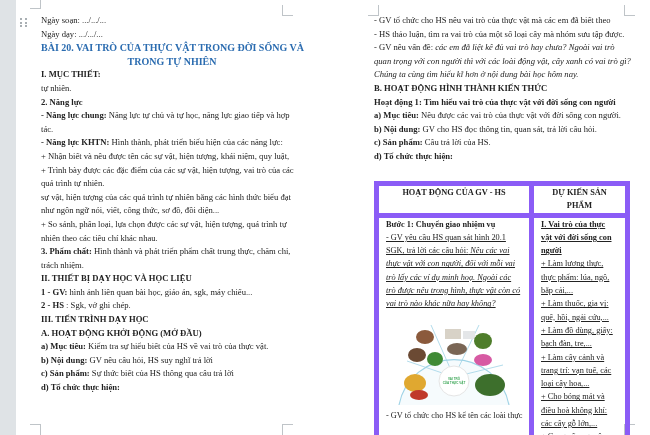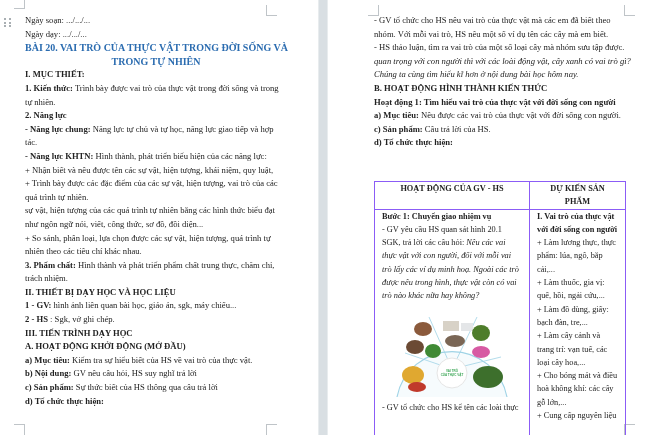--- a/index.html
+++ b/index.html
@@ -1,37 +1,37 @@
 <!DOCTYPE html>
 <html><head>
 <meta charset="utf-8">
 <style>
   html,body{margin:0;padding:0;}
   body{width:650px;height:435px;overflow:hidden;background:#dfe3e6;position:relative;font-family:"Liberation Serif","DejaVu Serif",serif;color:#222;}
   .page{position:absolute;top:0;height:435px;background:#fff;overflow:hidden;}
-  #page-left{left:0;width:318px;}
+  #page-left{left:16px;width:318px;}
   #page-right{left:328px;width:378px;}
   .gap{position:absolute;top:0;left:318px;width:10px;height:435px;background:#d9dfe3;border-left:1px solid #e8ecee;border-right:1px solid #e8ecee;box-sizing:border-box;}
   .crop{position:absolute;border-color:#bfc4c8;border-style:solid;width:10px;height:10px;}
   .crop.tl{border-width:0 1px 1px 0;}
   .crop.tr{border-width:0 0 1px 1px;}
   .crop.bl{border-width:1px 1px 0 0;}
   .crop.br{border-width:1px 0 0 1px;}
   .drag-handle{position:absolute;left:4px;top:18px;width:8px;height:10px;display:grid;grid-template-columns:3px 3px;gap:1px 2px;}
   .drag-handle span{width:2px;height:2px;background:#8d949a;border-radius:1px;}
   .col{position:absolute;font-size:8.6px;line-height:13.6px;}
   #page-left .col{left:25px;top:14px;width:262px;}
   #page-right .col{left:46px;top:14px;width:262px;}
   .line{white-space:nowrap;}
-  .wrap{white-space:normal;}
+  .wrap{white-space:normal;text-decoration:underline;}
   b{font-weight:bold;}
   .title{color:#2b6cb0;font-weight:bold;text-align:center;font-size:10px;}
   .it{font-style:italic;}
   table.act{position:absolute;left:46px;top:181px;width:251px;border-collapse:collapse;font-size:8.3px;line-height:13.3px;table-layout:fixed;}
-  table.act td,table.act th{border:1px solid #8b5cf6;vertical-align:top;padding:0 7px;}
+  table.act td,table.act th{border:5px solid #8b5cf6;vertical-align:top;padding:0 7px;}
   table.act th{font-weight:bold;text-align:center;}
   .infographic{width:118px;height:92px;margin:4px auto 2px;position:relative;}
   .b{font-weight:bold;}
 </style>
 </head>
 <body>
 
 <div class="gap"></div>
 
 <div class="page" id="page-left">
@@ -47,21 +47,20 @@
       <span></span>
       <span></span>
     </div>
 
   <div class="col">
     <div class="line">Ngày soạn: .../.../...</div>
     <div class="line">Ngày dạy: .../.../...</div>
     <div class="title line">BÀI 20. VAI TRÒ CỦA THỰC VẬT TRONG ĐỜI SỐNG VÀ</div>
     <div class="title line">TRONG TỰ NHIÊN</div>
     <div class="line b">I. MỤC THIẾT:</div>
-    <div class="line"><b>1. Kiến thức:</b><span> Trình bày được vai trò của thực vật trong đời sống và trong</span></div>
     <div class="line">tự nhiên.</div>
     <div class="line b">2. Năng lực</div>
     <div class="line"><b>- Năng lực chung:</b><span> Năng lực tự chủ và tự học, năng lực giao tiếp và hợp</span></div>
     <div class="line">tác.</div>
     <div class="line"><b>- Năng lực KHTN:</b><span> Hình thành, phát triển biểu hiện của các năng lực:</span></div>
     <div class="line">+ Nhận biết và nêu được tên các sự vật, hiện tượng, khái niệm, quy luật,</div>
     <div class="line">+ Trình bày được các đặc điểm của các sự vật, hiện tượng, vai trò của các</div>
     <div class="line">quá trình tự nhiên.</div>
     <div class="line">sự vật, hiện tượng của các quá trình tự nhiên bằng các hình thức biểu đạt</div>
     <div class="line">như ngôn ngữ nói, viết, công thức, sơ đồ, đồi diện...</div>
@@ -81,27 +80,28 @@
   </div>
 </div>
 
 <div class="page" id="page-right">
   <div class="crop tl" style="left:40px;top:5px;"></div>
   <div class="crop tr" style="left:296px;top:5px;"></div>
   <div class="crop br" style="left:296px;top:424px;"></div>
 
   <div class="col">
     <div class="line">- GV tổ chức cho HS nêu vai trò của thực vật mà các em đã biết theo</div>
-    <div class="line">nhóm. Với mỗi vai trò, HS nêu một số ví dụ tên các cây mà em biết.</div>
     <div class="line">- HS thảo luận, tìm ra vai trò của một số loại cây mà nhóm sưu tập được.</div>
+    <div class="line"><span>- GV nêu vấn đề:</span><span class="it"> các em đã liệt kê đủ vai trò hay chưa? Ngoài vai trò</span></div>
     <div class="line it">quan trọng với con người thì với các loài động vật, cây xanh có vai trò gì?</div>
     <div class="line it">Chúng ta cùng tìm hiểu kĩ hơn ở nội dung bài học hôm nay.</div>
     <div class="line b">B. HOẠT ĐỘNG HÌNH THÀNH KIẾN THỨC</div>
     <div class="line b">Hoạt động 1: Tìm hiểu vai trò của thực vật với đời sống con người</div>
     <div class="line"><b>a) Mục tiêu:</b><span> Nêu được các vai trò của thực vật với đời sống con người.</span></div>
+    <div class="line"><b>b) Nội dung:</b><span> GV cho HS đọc thông tin, quan sát, trả lời câu hỏi.</span></div>
     <div class="line"><b>c) Sản phẩm:</b><span> Câu trả lời của HS.</span></div>
     <div class="line b">d) Tổ chức thực hiện:</div>
   </div>
 
   <table class="act">
     <colgroup>
         <col style="width:155px">
         <col style="width:96px">
       </colgroup>
     <tbody>

